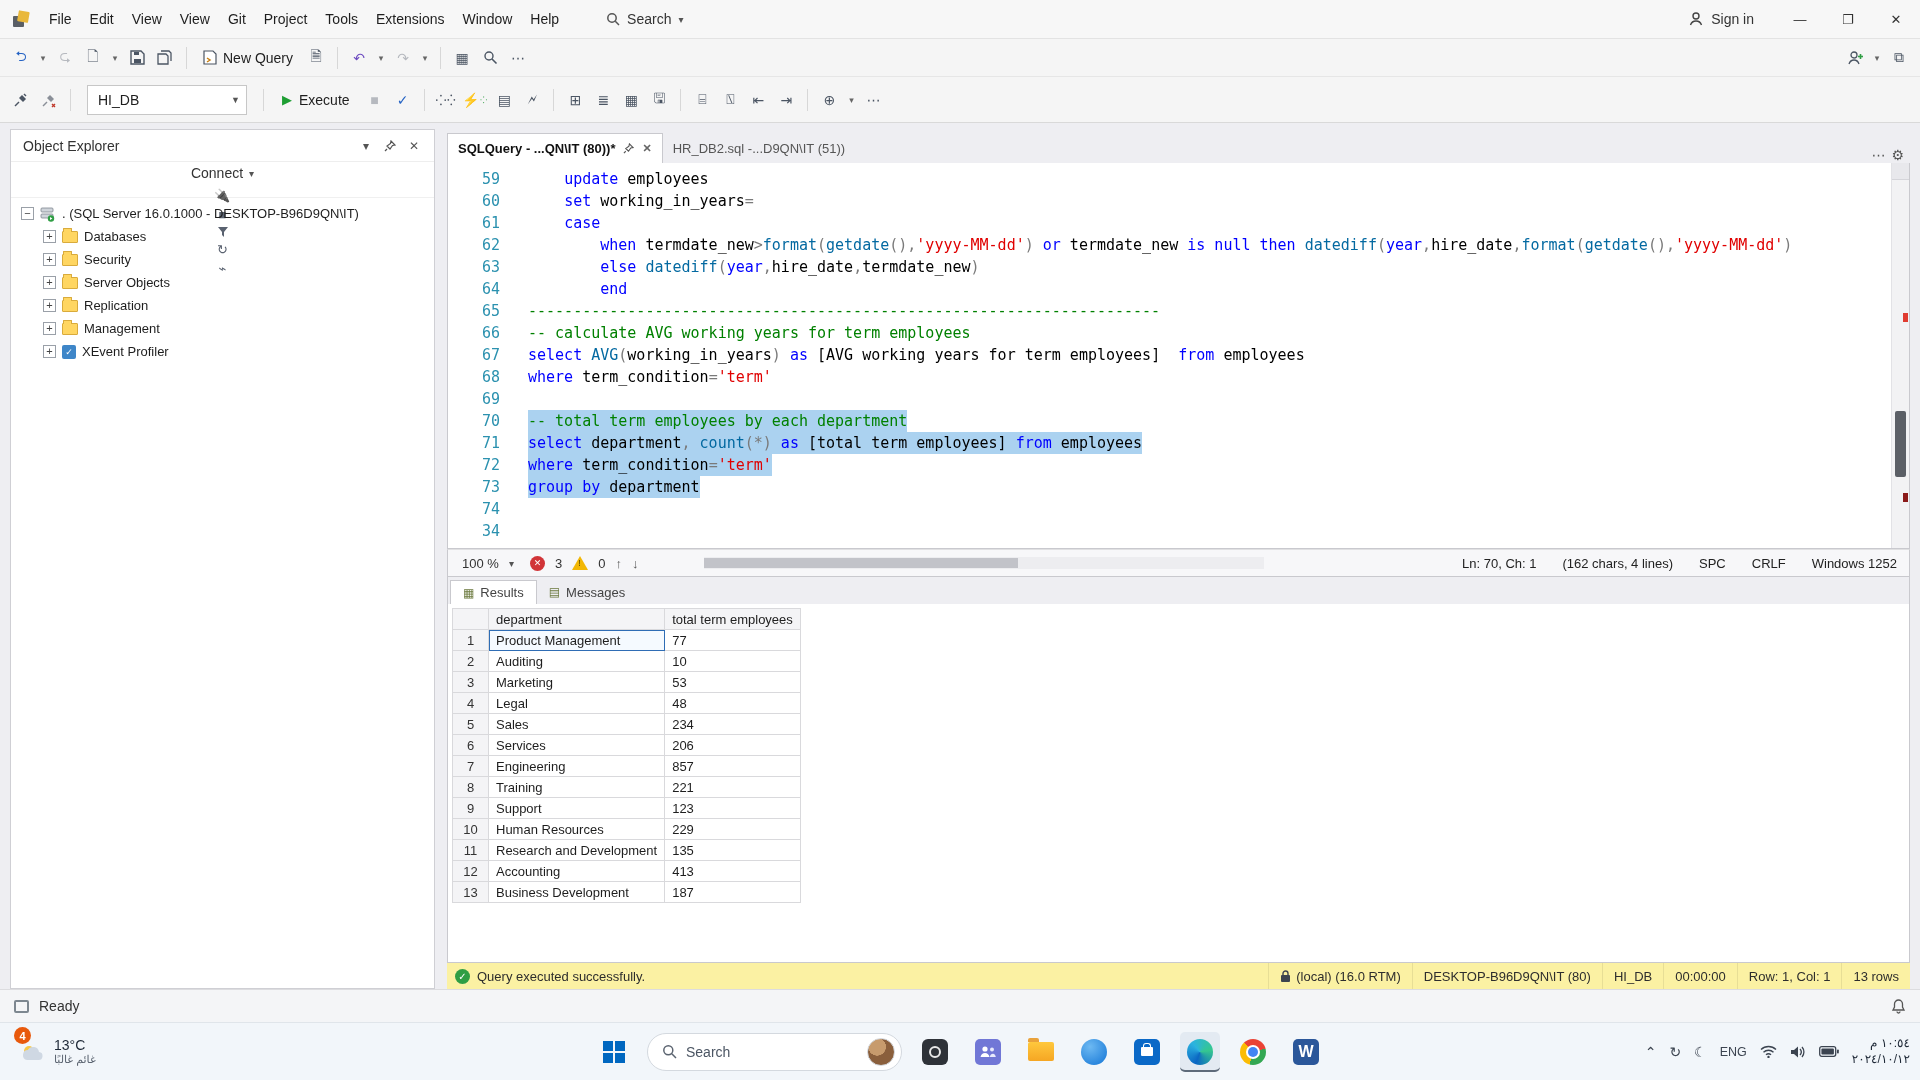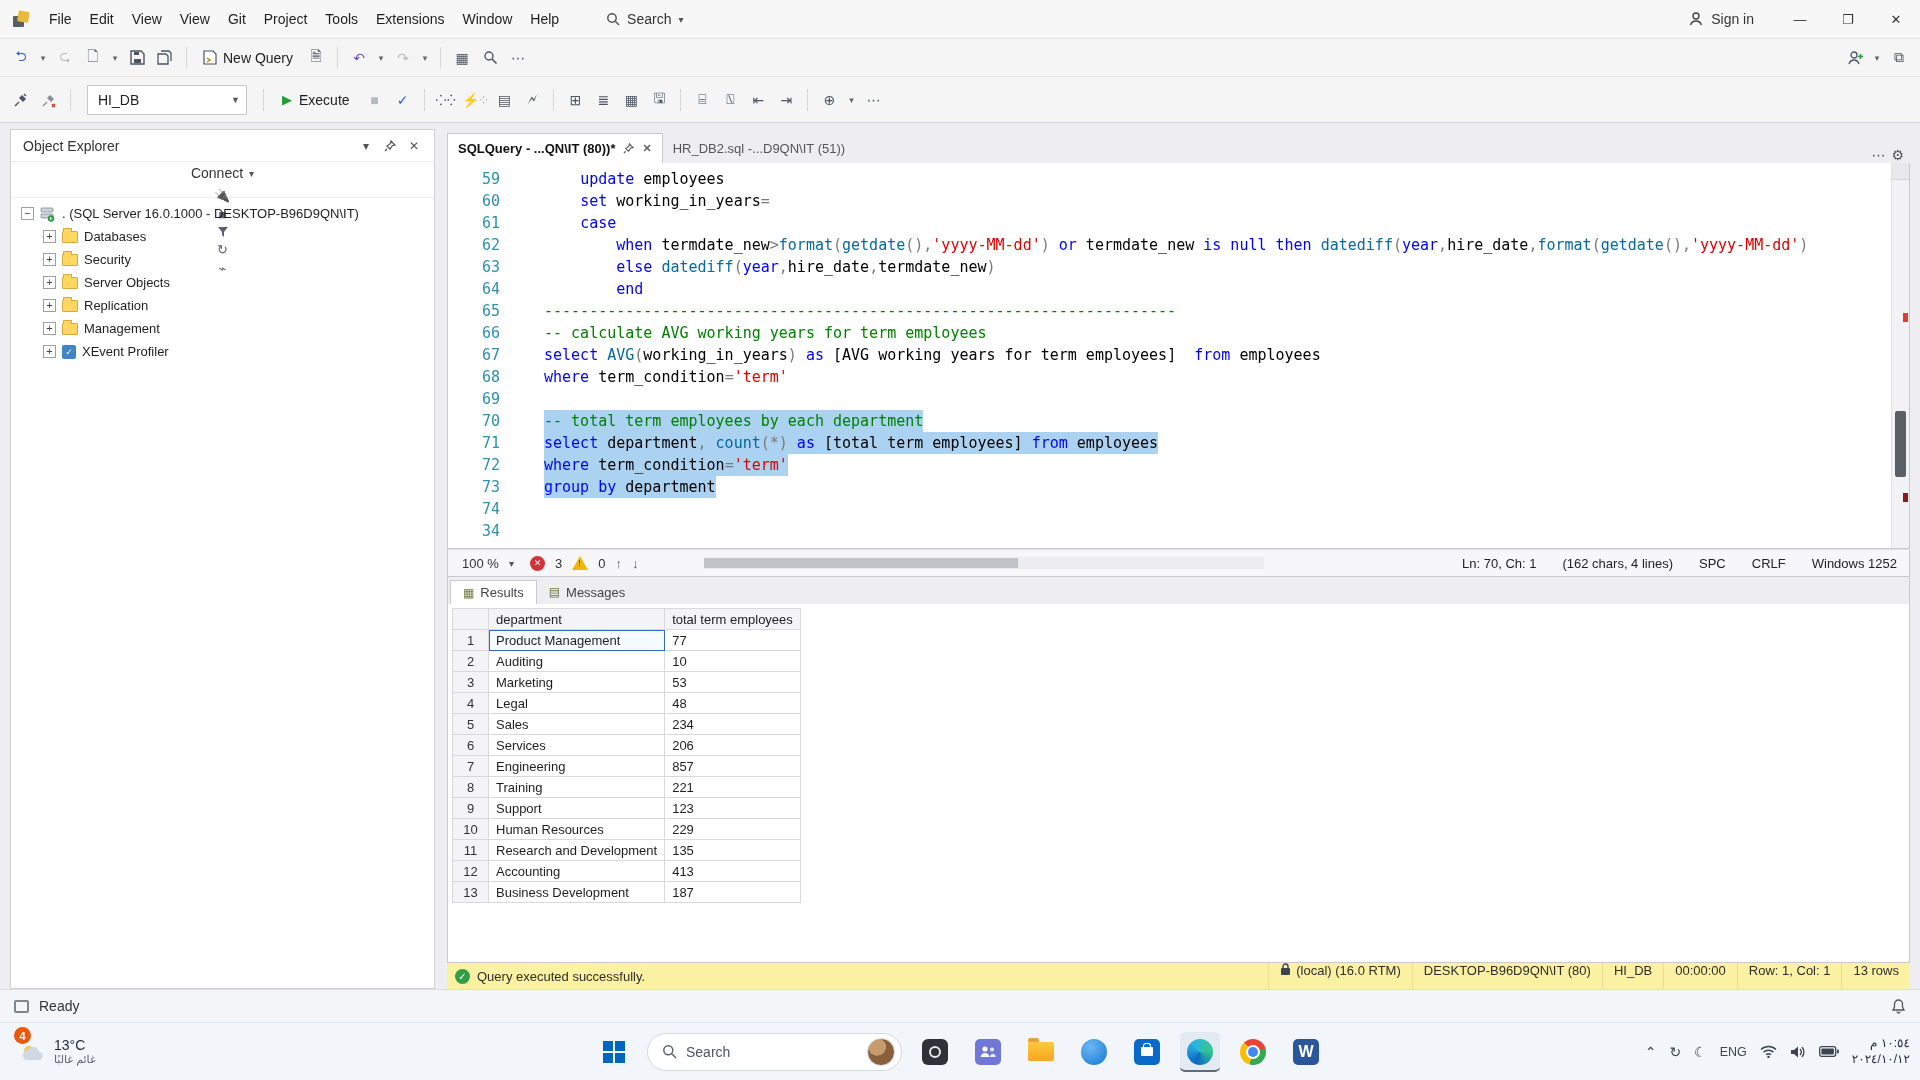--- a/index.html
+++ b/index.html
@@ -59,21 +59,21 @@
   .doc-tab { height:30px; display:flex; align-items:center; gap:8px; padding:0 10px; font-size:13px; }
   .doc-tab.active { background:#ffffff; border:1px solid #c9c9ce; border-bottom:none; font-weight:bold; color:#111; }
   .doc-tab.inactive { color:#555; }
   .doc-tab .ticon { font-size:11px; color:#666; }
   .tabs-right { margin-left:auto; display:flex; align-items:center; gap:6px; padding-right:6px; color:#555; }
 
   
   .code-area { height:386px; background:#ffffff; border:1px solid #c9c9ce; border-top:none; position:relative; padding-top:5px; overflow:hidden; }
   .code-line { display:flex; height:22px; line-height:22px; font-family:"DejaVu Sans Mono", monospace; font-size:15px; }
   .lnum { width:52px; text-align:right; color:#2b91af; flex:none; user-select:none; }
-  .ctext { margin-left:44px; white-space:pre; }
+  .ctext { margin-left:28px; white-space:pre; }
   .code-line.sel .ctext { background:#abd2f0; }
   .tk-kw { color:#0000ff; } .tk-fn { color:#0369a1; } .tk-st { color:#e00000; }
   .tk-cm { color:#008000; } .tk-op { color:#7a7a7a; } .tk-pl { color:#000; }
   .vscroll { position:absolute; top:0; right:0; bottom:0; width:18px; background:#f2f2f4; border-left:1px solid #e2e2e6; }
   .vscroll .corner { position:absolute; top:0; left:0; width:17px; height:17px; background:#e8e8ec; border-bottom:1px solid #d5d5da; }
   .vscroll .thumb { position:absolute; top:248px; left:3px; width:11px; height:66px; background:#5b5f66; border-radius:2px; }
   .sb-mark { position:absolute; right:1px; width:5px; height:9px; }
   .mark-red { top:150px; background:#e03c31; }
   .mark-dark { top:330px; background:#8b1a1a; }
 
@@ -99,21 +99,21 @@
   .grid th { background:#f4f4f6; color:#222; }
   .grid td.rownum { background:#f4f4f6; width:36px; text-align:center; color:#333; }
   .grid th.corner { width:36px; }
   .grid col.c-dept { width:172px; } .grid col.c-total { width:126px; }
   .grid td.focused { outline:1px solid #2f6db5; outline-offset:-1px; background:#f5faff; }
 
   
   .qstatus { height:26px; background:#fbf1a3; display:flex; align-items:center; font-size:13px; color:#2d2d2d; padding-left:8px; }
   .okcircle { width:15px; height:15px; border-radius:50%; background:#2f9e44; color:#fff; font-size:10px; display:flex; align-items:center; justify-content:center; margin-right:7px; }
   .q-right { margin-left:auto; display:flex; align-items:center; height:100%; }
-  .q-item { display:flex; gap:5px; padding:0 11px; height:100%; border-left:1px solid rgba(0,0,0,0.08); }
+  .q-item { display:flex; align-items:center; gap:5px; padding:0 11px; height:100%; border-left:1px solid rgba(0,0,0,0.08); }
 
   
   .readybar { height:33px; background:#f4f5f7; border-top:1px solid #dcdcdf; display:flex; align-items:center; padding:0 14px; gap:10px; color:#333; }
   .ready-ic { width:15px; height:13px; border:2px solid #7d8790; border-radius:2px; }
   .readybar .bell { margin-left:auto; color:#555; }
 
   
   .taskbar { height:58px; background:#f2f6fa; border-top:1px solid #e0e5ea; position:relative; display:flex; align-items:center; }
   .tb-weather { position:absolute; left:12px; display:flex; align-items:center; gap:8px; height:100%; padding:0 8px; }
   .wbadge { position:absolute; top:4px; left:2px; width:17px; height:17px; border-radius:50%; background:#e8590c; color:#fff; font-size:11px; display:flex; align-items:center; justify-content:center; font-weight:bold; }

